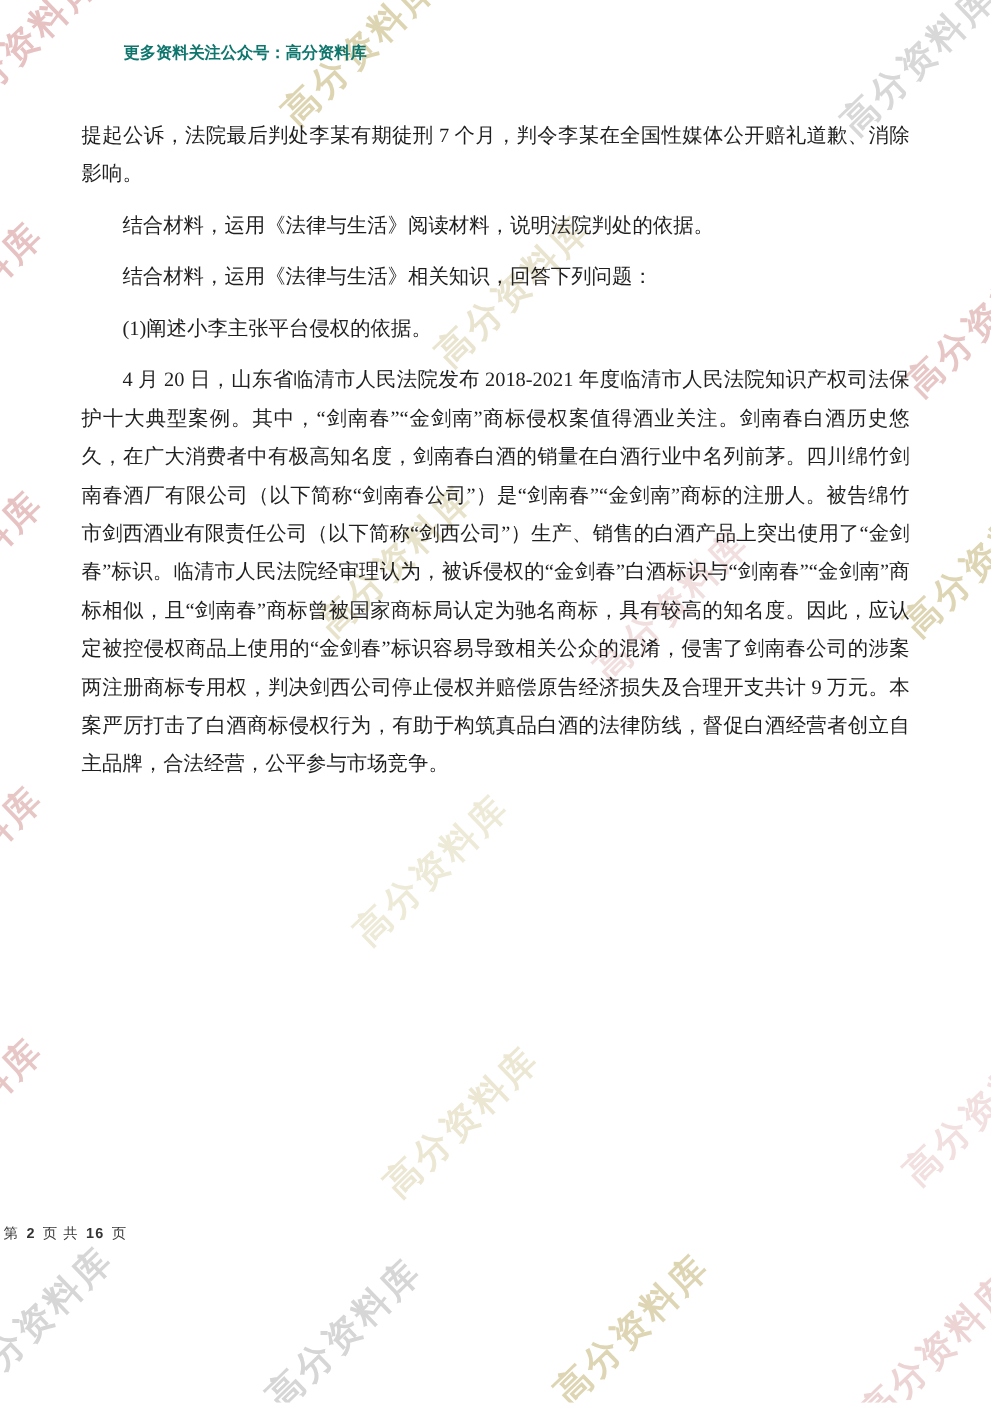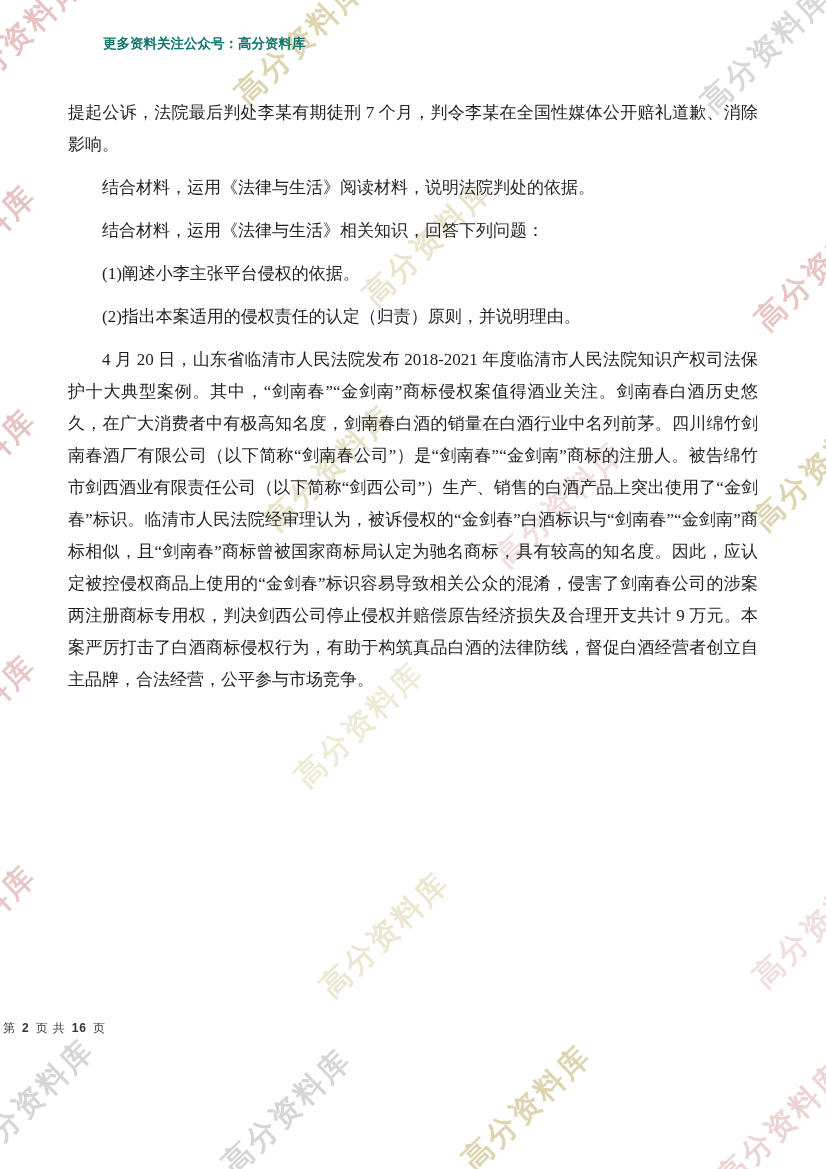--- a/index.html
+++ b/index.html
@@ -99,21 +99,20 @@
     </div>
 
   <div class="content">
     <div class="doc-header">更多资料关注公众号：高分资料库</div>
 
     <div class="paragraphs">
         <p class="para">提起公诉，法院最后判处李某有期徒刑 7 个月，判令李某在全国性媒体公开赔礼道歉、消除影响。</p>
         <p class="para indent">结合材料，运用《法律与生活》阅读材料，说明法院判处的依据。</p>
         <p class="para indent">结合材料，运用《法律与生活》相关知识，回答下列问题：</p>
         <p class="para indent">(1)阐述小李主张平台侵权的依据。</p>
-        <p class="para indent">(2)指出本案适用的侵权责任的认定（归责）原则，并说明理由。</p>
         <p class="para indent">4 月 20 日，山东省临清市人民法院发布 2018-2021 年度临清市人民法院知识产权司法保护十大典型案例。其中，“剑南春”“金剑南”商标侵权案值得酒业关注。剑南春白酒历史悠久，在广大消费者中有极高知名度，剑南春白酒的销量在白酒行业中名列前茅。四川绵竹剑南春酒厂有限公司（以下简称“剑南春公司”）是“剑南春”“金剑南”商标的注册人。被告绵竹市剑西酒业有限责任公司（以下简称“剑西公司”）生产、销售的白酒产品上突出使用了“金剑春”标识。临清市人民法院经审理认为，被诉侵权的“金剑春”白酒标识与“剑南春”“金剑南”商标相似，且“剑南春”商标曾被国家商标局认定为驰名商标，具有较高的知名度。因此，应认定被控侵权商品上使用的“金剑春”标识容易导致相关公众的混淆，侵害了剑南春公司的涉案两注册商标专用权，判决剑西公司停止侵权并赔偿原告经济损失及合理开支共计 9 万元。本案严厉打击了白酒商标侵权行为，有助于构筑真品白酒的法律防线，督促白酒经营者创立自主品牌，合法经营，公平参与市场竞争。</p>
       </div>
   </div>
 
   <div class="doc-footer">
     <span class="part">第</span><span class="part num">2</span><span class="part">页 共</span><span class="part num">16</span><span class="part">页</span>
   </div>
 
 </div>
 

